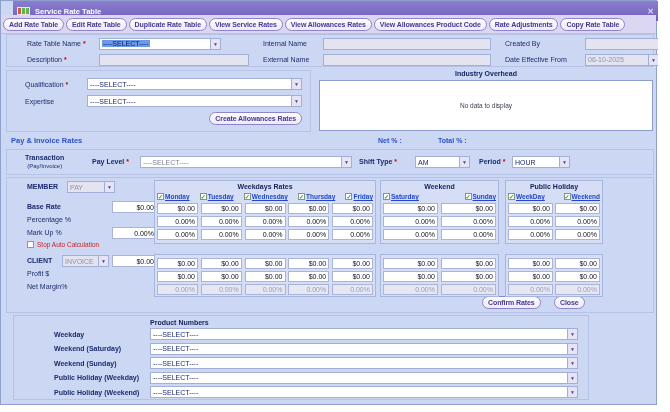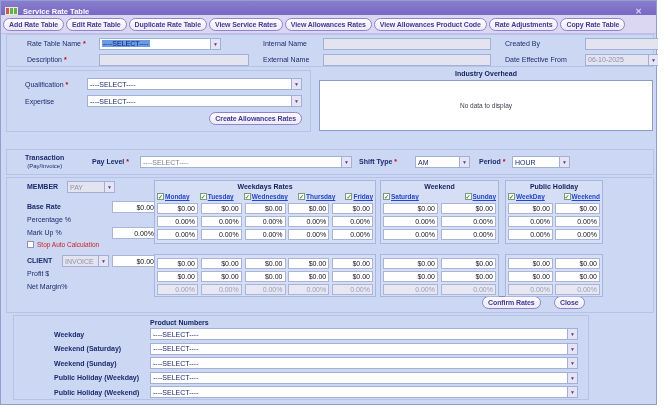--- a/index.html
+++ b/index.html
@@ -1,20 +1,20 @@
 <!DOCTYPE html>
 <html><head>
 <meta charset="utf-8">
 <style>
   html,body{margin:0;padding:0;background:#ffffff;width:670px;height:412px;overflow:hidden;
     font-family:"Liberation Sans",sans-serif;font-size:7px;color:#1b2a6e;}
   *{box-sizing:border-box;}
   .dialog{position:absolute;left:0;top:0;width:657px;height:405px;background:#ccd8f3;border:1px solid #8fa0cc;}
   
-  .titlebar{position:absolute;left:0;top:0;width:100%;height:20px;
+  .titlebar{position:absolute;left:12px;top:0;width:100%;height:20px;
     background:linear-gradient(#8a7cce,#6f61bd);display:flex;align-items:center;padding:0 4px;}
   .app-icon{display:inline-flex;gap:1px;background:#efe7dd;padding:1px;margin-right:5px;}
   .app-icon i{width:3px;height:6px;display:block;}
   .titlebar .title{color:#ffffff;font-weight:bold;font-size:7.5px;}
   .titlebar .close{margin-left:auto;color:#d8d5f2;font-weight:bold;font-size:8px;cursor:default;padding-right:10px;}
   
   .toolbar{position:absolute;left:0;top:14px;width:100%;height:19px;background:#dbd6f2;
     display:flex;align-items:center;gap:2px;padding:0 2px;border-bottom:1px solid #c3bce6;}
   .pill{border:1px solid #8f84cc;border-radius:8px;background:linear-gradient(#fdfdff,#eceaf8);
     color:#453a94;font-weight:bold;font-size:7px;padding:0 5px;height:13px;line-height:12px;white-space:nowrap;letter-spacing:-0.1px;}
@@ -180,20 +180,25 @@
     <div class="btnrow">
       <span class="pill">Create Allowances Rates</span>
     </div>
   </div>
 
   <div class="io-title">Industry Overhead</div>
   <div class="io-box">
     <span>No data to display</span>
   </div>
 
+  <div class="band">
+    <span class="bt">Pay &amp; Invoice Rates</span>
+    <span class="net">Net % :</span>
+    <span class="total">Total % :</span>
+  </div>
 
   <div class="panel trans">
     <div class="tlab lbl b">
       <div>Transaction</div>
       <div class="s2">(Pay/Invoice)</div>
     </div>
     <span class="pl-lab lbl b"><span>Pay Level</span><span class="req">*</span></span>
     <span class="combo pl-combo">
         <span class="val gray">----SELECT----</span>
         <span class="arrow">▼</span>

